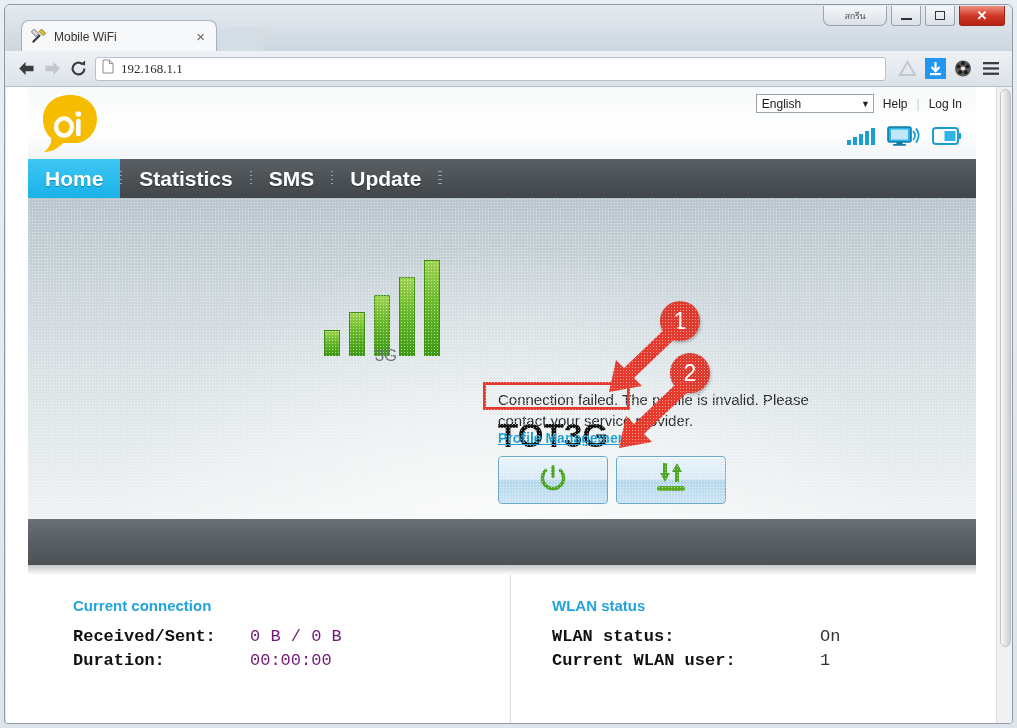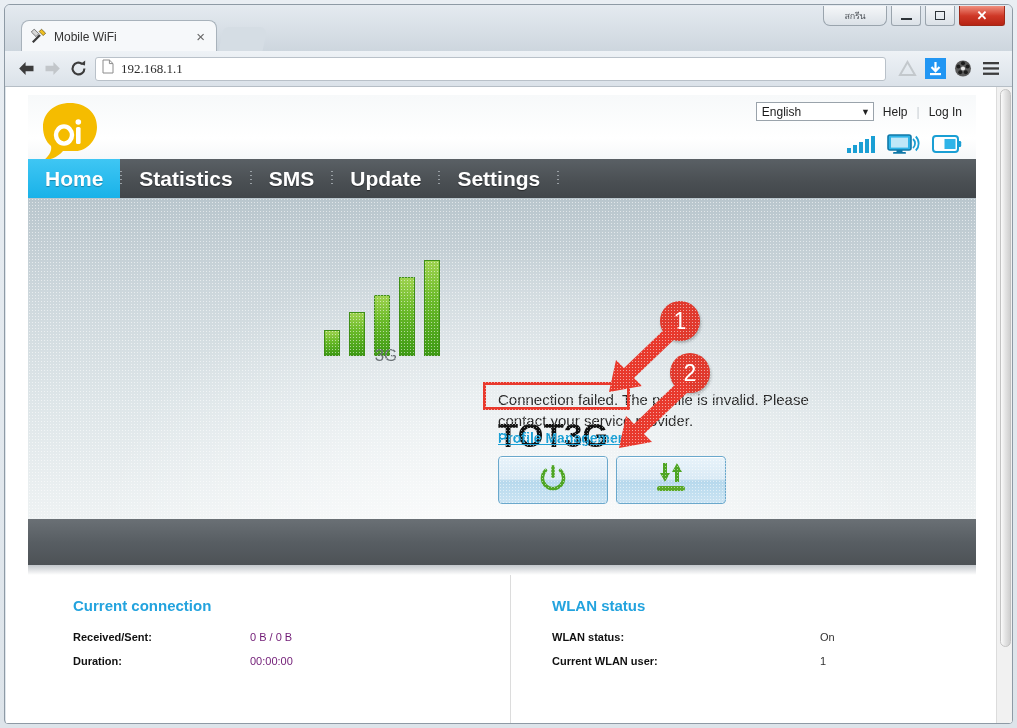--- a/index.html
+++ b/index.html
@@ -195,21 +195,21 @@
     background: linear-gradient(90deg,#fbfbfb 0%, #e3e3e3 50%, #cfcfcf 100%);
     border: 1px solid #c2c2c2;
     border-radius: 6px;
     box-sizing: border-box;
     cursor: pointer;
   }
 
   
   #site-header {
     position: absolute;
-    left: 22px; top: 8px;
+    left: 22px; top: 0;
     width: 948px;
     height: 72px;
     background: linear-gradient(180deg,#f7f9fa 0%, #ffffff 60%, #f2f5f7 100%);
   }
   #logo {
     position: absolute;
     left: 11px; top: 6px;
     width: 62px; height: 62px;
   }
   #header-links {
@@ -396,22 +396,23 @@
   #col-left  { left: 45px; width: 400px; }
   #col-right { left: 524px; width: 400px; }
   .info-title {
     font-size: 15px;
     font-weight: bold;
     color: #23a3de;
     margin-bottom: 11px;
   }
   .info-row {
     display: flex;
-    font-size: 11px;
+    font-size: 17px;
     line-height: 24px;
+    font-family: Liberation Mono, monospace;
   }
   .info-label { font-weight: bold; color: #111; }
   #col-left .info-label  { width: 177px; }
   #col-left .info-value  { color: #701a75; }
   #col-right .info-label { width: 268px; }
   #col-right .info-value { color: #333; }
 
   
   .annot-box {
     position: absolute;
@@ -583,21 +584,20 @@
 
       <div id="navbar">
         <div class="nav-item active">Home</div>
         <div class="nav-dot-sep"></div>
         <div class="nav-item">Statistics</div>
         <div class="nav-dot-sep"></div>
         <div class="nav-item">SMS</div>
         <div class="nav-dot-sep"></div>
         <div class="nav-item">Update</div>
         <div class="nav-dot-sep"></div>
-        <div class="nav-item">Settings</div>
         <div class="nav-dot-sep"></div>
       </div>
 
       <div id="hero">
 
         <div id="signal-graphic">
           <div class="sig-bar" style="height:26px"></div>
           <div class="sig-bar" style="height:44px"></div>
           <div class="sig-bar" style="height:61px"></div>
           <div class="sig-bar" style="height:79px"></div>

